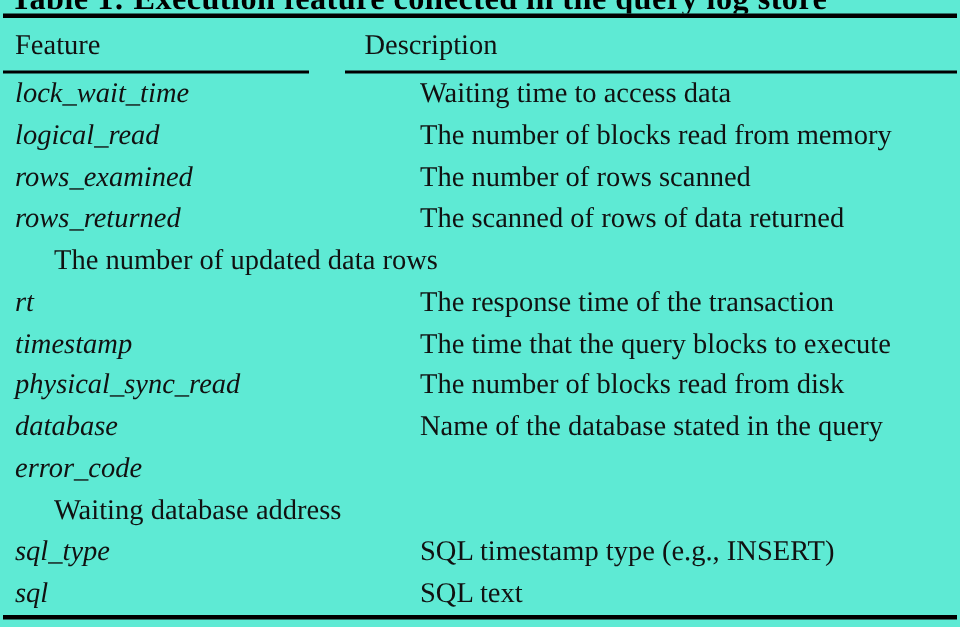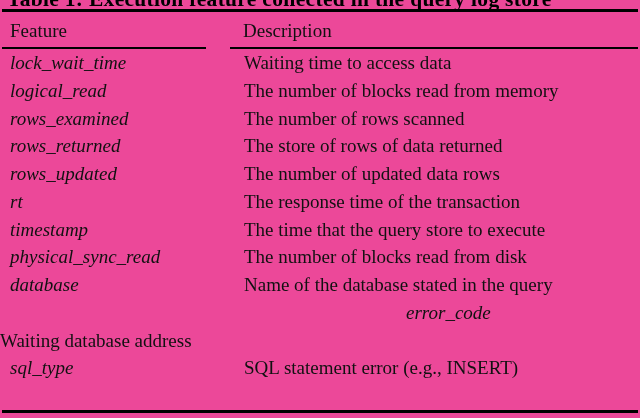--- a/index.html
+++ b/index.html
@@ -11,21 +11,21 @@
     height: 418px;
     background: #ffffff;
     font-family: "Liberation Serif", "DejaVu Serif", serif;
     color: #111111;
     overflow: hidden;
   }
   .page {
     position: relative;
     width: 640px;
     height: 418px;
-    background: #ec4899;
+    background: #5eead4;
   }
   
   .caption-clip {
     position: absolute;
     top: 0;
     left: 0;
     width: 640px;
     height: 9px;
     overflow: hidden;
   }
@@ -74,35 +74,35 @@
   .tbody {
     position: absolute;
     top: 49px;
     left: 0;
     width: 640px;
   }
   .trow {
     display: flex;
     height: 27.77px;
     align-items: center;
-    justify-content: flex-end;
   }
   .cell {
     font-size: 19px;
     line-height: 27.77px;
     white-space: nowrap;
   }
   .cell-feature {
     width: 244px;
     box-sizing: border-box;
     padding-left: 10px;
     font-style: italic;
   }
   .cell-description {
     flex: 1;
+    margin-left: 36px;
   }
   .bottomrule {
     position: absolute;
     top: 410px;
     left: 2px;
     width: 636px;
     height: 3px;
     background: #000000;
   }
 </style>
@@ -133,49 +133,52 @@
       <div class="trow">
         <div class="cell cell-feature">logical_read</div>
         <div class="cell cell-description">The number of blocks read from memory</div>
       </div>
       <div class="trow">
         <div class="cell cell-feature">rows_examined</div>
         <div class="cell cell-description">The number of rows scanned</div>
       </div>
       <div class="trow">
         <div class="cell cell-feature">rows_returned</div>
-        <div class="cell cell-description">The store of rows of data returned</div>
+        <div class="cell cell-description">The scanned of rows of data returned</div>
       </div>
       <div class="trow">
-        <div class="cell cell-feature">rows_updated</div>
         <div class="cell cell-description">The number of updated data rows</div>
       </div>
       <div class="trow">
         <div class="cell cell-feature">rt</div>
         <div class="cell cell-description">The response time of the transaction</div>
       </div>
       <div class="trow">
         <div class="cell cell-feature">timestamp</div>
-        <div class="cell cell-description">The time that the query store to execute</div>
+        <div class="cell cell-description">The time that the query blocks to execute</div>
       </div>
       <div class="trow">
         <div class="cell cell-feature">physical_sync_read</div>
         <div class="cell cell-description">The number of blocks read from disk</div>
       </div>
       <div class="trow">
         <div class="cell cell-feature">database</div>
         <div class="cell cell-description">Name of the database stated in the query</div>
       </div>
       <div class="trow">
         <div class="cell cell-feature">error_code</div>
       </div>
       <div class="trow">
         <div class="cell cell-description">Waiting database address</div>
       </div>
       <div class="trow">
         <div class="cell cell-feature">sql_type</div>
-        <div class="cell cell-description">SQL statement error (e.g., INSERT)</div>
+        <div class="cell cell-description">SQL timestamp type (e.g., INSERT)</div>
+      </div>
+      <div class="trow">
+        <div class="cell cell-feature">sql</div>
+        <div class="cell cell-description">SQL text</div>
       </div>
     </div>
 
   <div class="bottomrule"></div>
 
 </div>
 
 </body></html>

